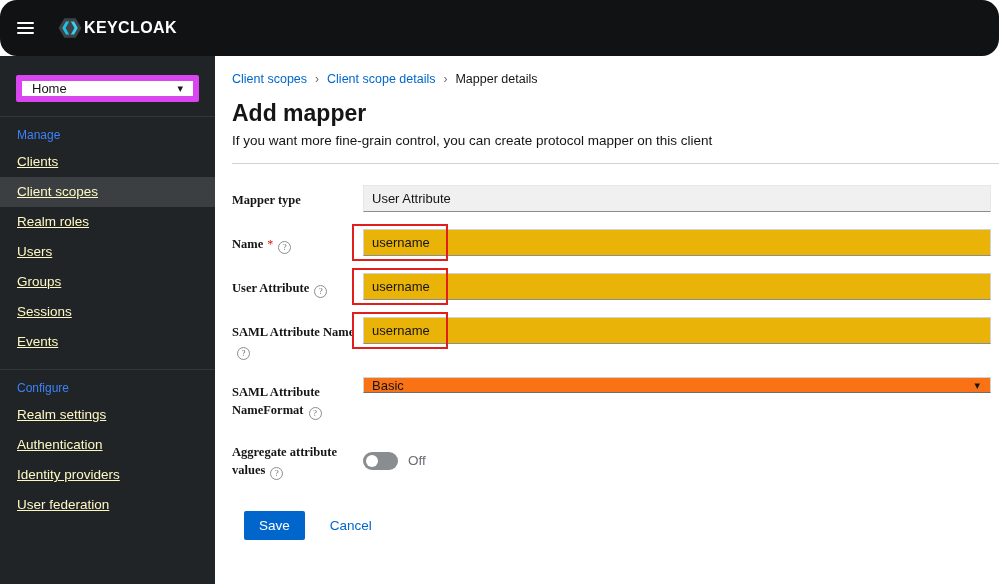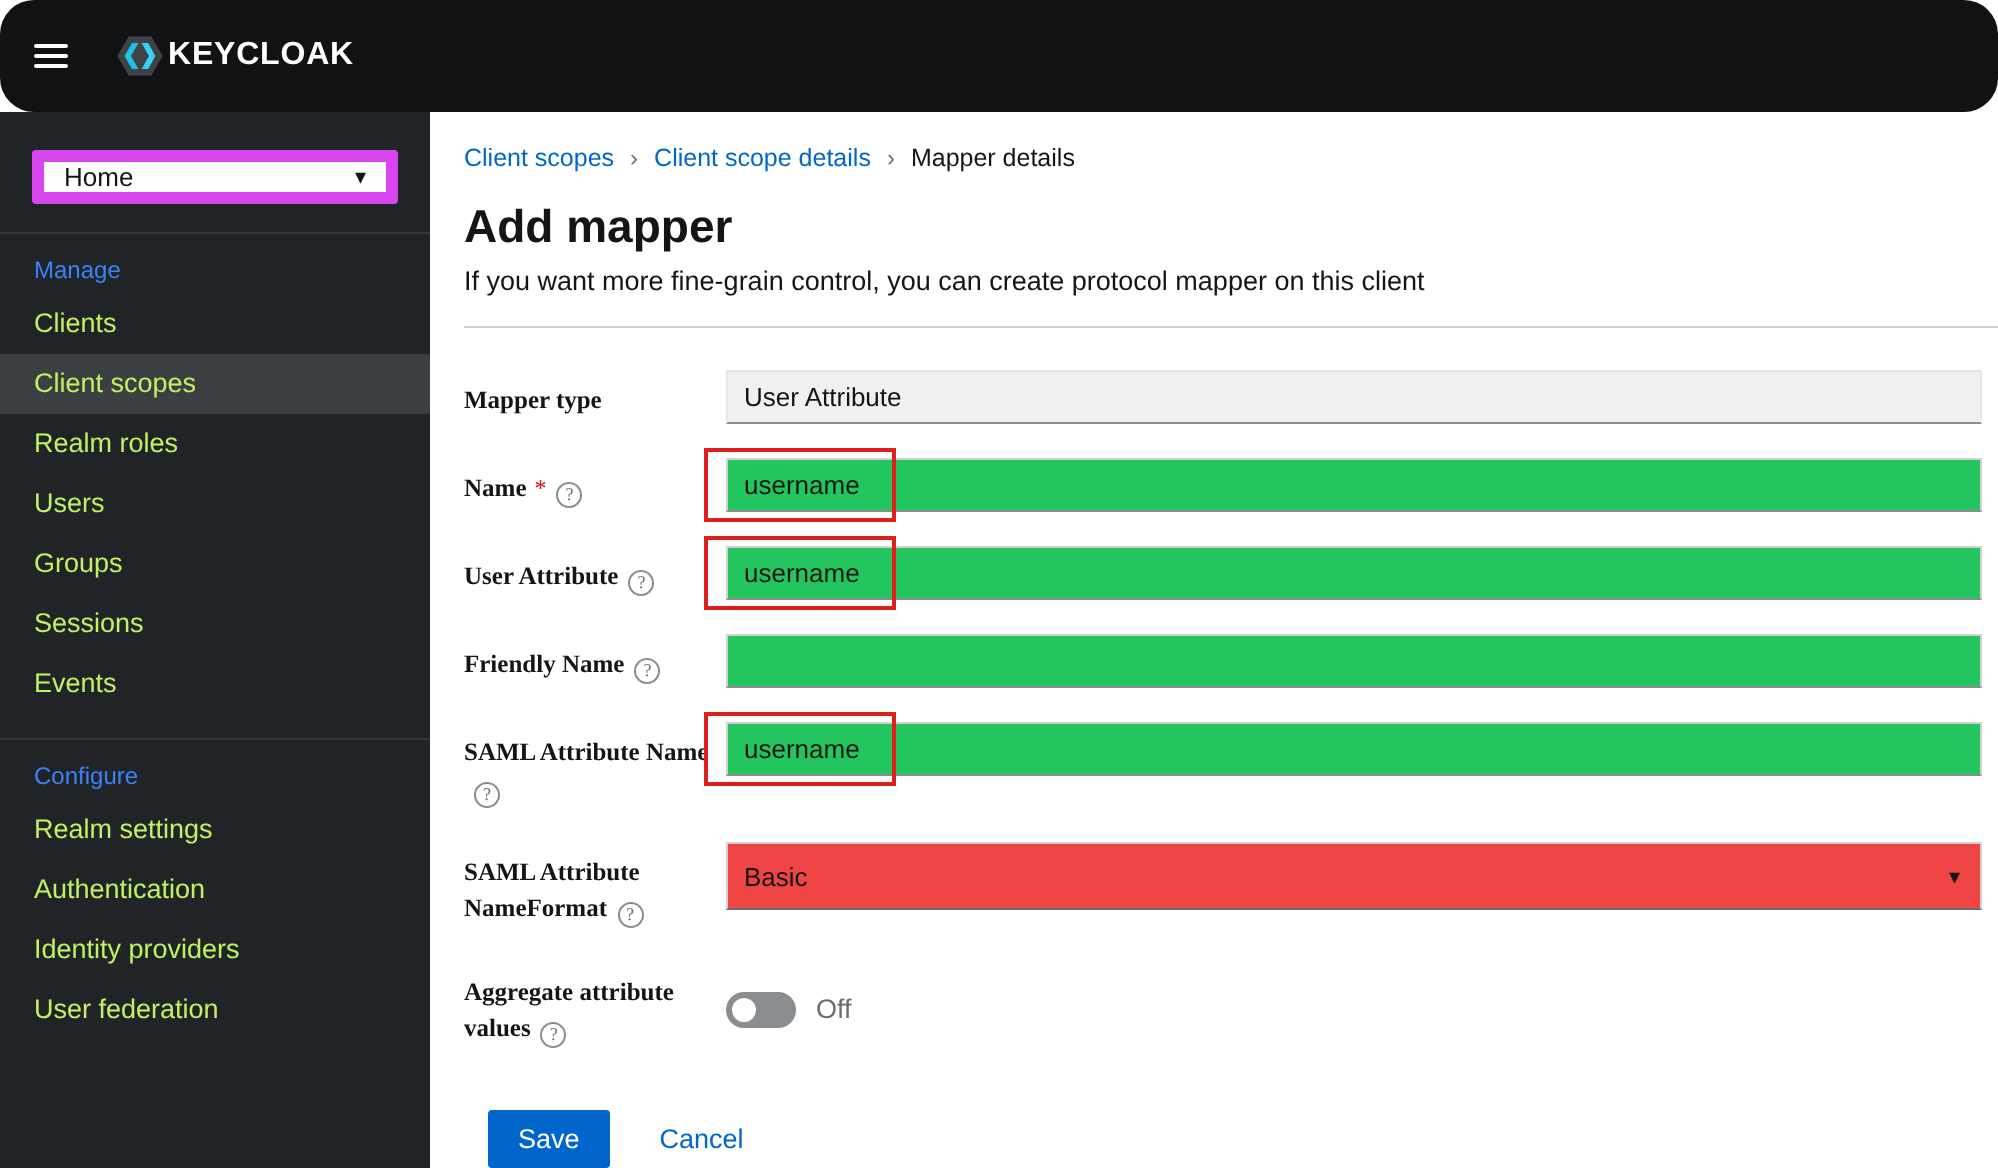--- a/index.html
+++ b/index.html
@@ -20,42 +20,42 @@
   .hamburger span{display:block;height:2px;background:#fff;border-radius:1px;}
   .brand{display:flex;align-items:center;gap:1px;cursor:pointer;}
   .brand-text{color:#fff;font-weight:700;font-size:16px;letter-spacing:0.4px;}
 
   
   .sidebar{position:absolute;top:56px;left:0;width:215px;bottom:0;background:var(--color-sidebar_bg);}
   .realm-select{margin:19px 16px 14px 16px;height:27px;background:#fff;border:6px solid #d946ef;border-radius:2px;display:flex;align-items:center;justify-content:space-between;padding:0 10px;font-size:13px;color:#151515;cursor:pointer;}
   .realm-select .caret{font-size:11px;color:#151515;}
   .sidebar-divider{border-top:1px solid #34373a;}
   .nav-section-title{font-size:12px;color:#3b82f6;padding:11px 17px 5px 17px;}
-  .nav-item{font-size:13.5px;color:#bef264;padding:7px 17px 8px 17px;cursor:pointer;}
+  .nav-item{font-size:13.5px;color:#fef9c3;padding:7px 17px 8px 17px;cursor:pointer;text-decoration:underline;}
   .nav-item.selected{background:var(--color-nav_selected);}
   .section-gap{height:12px;}
 
   
   .main{position:absolute;top:56px;left:215px;width:784px;height:528px;background:#fff;padding:16px 8px 0 17px;overflow:hidden;}
   .breadcrumb{font-size:12.5px;display:flex;align-items:center;}
   .breadcrumb a{color:var(--color-accent);text-decoration:none;cursor:pointer;}
   .crumb-sep{color:#6a6e73;margin:0 8px;font-size:12px;}
   .crumb.current{color:#151515;}
   .page-title{font-size:23px;font-weight:700;color:#151515;margin:14px 0 6px 0;}
   .page-subtitle{font-size:13.5px;color:#151515;margin-bottom:15px;}
   hr.divider{border:none;border-top:1px solid #d2d2d2;margin:0 -8px 21px 0;}
 
   
   .form-row{display:flex;margin-bottom:17px;}
   .form-label{width:131px;flex-shrink:0;font-size:12.5px;font-weight:700;color:#151515;line-height:1.45;padding-top:6px;padding-right:6px;font-family:Liberation Serif, serif;}
   .form-field{flex:1;position:relative;}
-  .pf-input{display:block;width:100%;height:27px;border:1px solid #d2d2d2;border-bottom-color:#8a8d90;padding:0 8px;font-size:13px;color:#151515;font-family:inherit;background:#22c55e;outline:none;border-radius:0;}
+  .pf-input{display:block;width:100%;height:27px;border:1px solid #d2d2d2;border-bottom-color:#8a8d90;padding:0 8px;font-size:13px;color:#151515;font-family:inherit;background:#eab308;outline:none;border-radius:0;}
   .pf-input.readonly{background:#f0f0f0;border-color:#e7e7e7;border-bottom-color:#8a8d90;}
   .annotation-box{position:absolute;left:-11px;top:-5px;width:96px;height:37px;border:2px solid var(--color-annotation);pointer-events:none;z-index:2;}
-  .pf-select{display:flex;align-items:center;justify-content:space-between;height:34px;border:1px solid #d2d2d2;border-bottom-color:#6a6e73;padding:0 10px 0 8px;font-size:13px;color:#151515;background:#ef4444;cursor:pointer;}
+  .pf-select{display:flex;align-items:center;justify-content:space-between;height:16px;border:1px solid #d2d2d2;border-bottom-color:#6a6e73;padding:0 10px 0 8px;font-size:13px;color:#151515;background:#f97316;cursor:pointer;}
   .pf-select .caret{font-size:11px;color:#151515;}
   .help-icon{display:inline-flex;align-items:center;justify-content:center;width:13px;height:13px;border:1px solid #8a8d90;border-radius:50%;font-size:9px;font-weight:400;color:#6a6e73;margin-left:5px;vertical-align:-2px;cursor:pointer;line-height:1;}
   .required{color:var(--color-required);margin-left:4px;font-size:12px;font-weight:400;}
   .toggle-field{display:flex;align-items:center;padding-top:4px;}
   .switch{width:35px;height:18px;border-radius:9px;background:#8a8d90;position:relative;cursor:pointer;flex-shrink:0;}
   .switch .knob{position:absolute;left:3px;top:3px;width:12px;height:12px;border-radius:50%;background:#fff;}
   .switch-label{margin-left:10px;font-size:13.5px;color:#6a6e73;}
   .form-actions{display:flex;align-items:center;margin-top:31px;padding-left:12px;}
   .btn-primary{background:var(--color-accent);color:#fff;border:none;font-size:13.5px;padding:7px 15px;border-radius:2px;cursor:pointer;font-family:inherit;}
   .btn-link{color:var(--color-accent);font-size:13.5px;margin-left:25px;cursor:pointer;text-decoration:none;}
@@ -147,28 +147,20 @@
     <div class="form-row">
       <div class="form-label">
         <span>User Attribute</span><span class="help-icon">?</span>
       </div>
       <div class="form-field">
         <div class="annotation-box"></div>
         <input class="pf-input" type="text" value="username" style="">
       </div>
     </div>
 
-    <div class="form-row">
-      <div class="form-label">
-        <span>Friendly Name</span><span class="help-icon">?</span>
-      </div>
-      <div class="form-field">
-        <input class="pf-input" type="text" value="" style="">
-      </div>
-    </div>
 
     <div class="form-row">
       <div class="form-label">
         <span>SAML Attribute Name</span><span class="help-icon">?</span>
       </div>
       <div class="form-field">
         <div class="annotation-box"></div>
         <input class="pf-input" type="text" value="username" style="">
       </div>
     </div>

